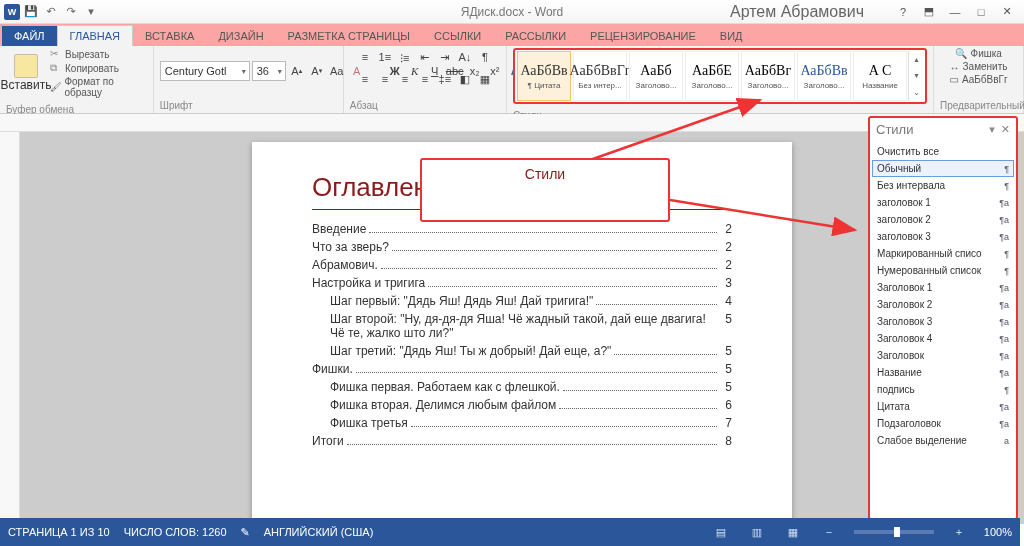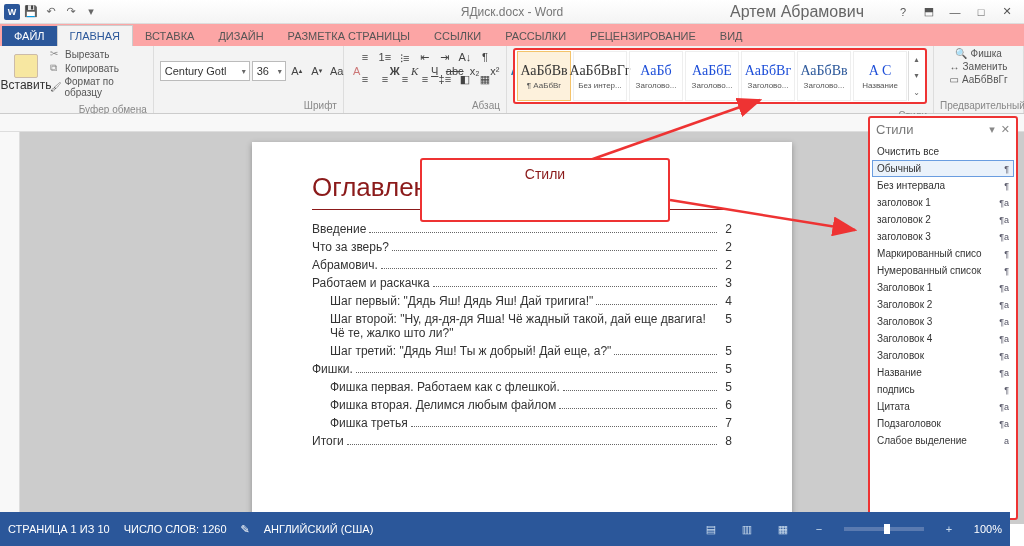--- a/index.html
+++ b/index.html
@@ -18,21 +18,21 @@
 
 .tabs { height:22px; background:#fca5a5; display:flex; align-items:flex-end; padding-left:2px; }
 .tab { padding:4px 12px; font-size:11px; color:#555; cursor:pointer; text-transform:uppercase; }
 .tab.file { background:#2b579a; color:#fff; }
 .tab.active { background:#f3f3f3; border:1px solid #ccc; border-bottom:none; color:#2b579a; }
 
 
 .ribbon { height:68px; background:#f3f3f3; border-bottom:1px solid #ccc; display:flex; position:relative;}
 .group { border-right:1px solid #ddd; padding:2px 6px 0; display:flex; flex-direction:column; }
 .group-body { flex:1; display:flex; align-items:center; }
-.group-label { text-align:right; font-size:10px; color:#888; padding-bottom:2px;margin-top:6px; }
+.group-label { text-align:left; font-size:10px; color:#888; padding-bottom:2px;margin-top:6px; }
 
 
 .clip-body { display:flex; gap:4px; }
 .paste-big { display:flex; flex-direction:column; align-items:center; width:40px; }
 .paste-big .icn { width:24px; height:24px; background:#f7e7a1; border:1px solid #cba; border-radius:2px; }
 .clip-col { display:flex; flex-direction:column; gap:2px; font-size:10px; color:#555; }
 .clip-col .row { display:flex; gap:3px; align-items:center; }
 .mini-icn { width:12px; height:12px; display:inline-block; }
 .mini-cut::before{content:'✂';color:#888;font-size:10px;}
 .mini-copy::before{content:'⧉';color:#888;font-size:10px;}
@@ -55,21 +55,21 @@
 .para-body{display:flex;flex-direction:column;gap:4px;}
 
 
 .styles-gallery { border:2px solid #e33; border-radius:3px; padding:1px; display:flex; background:#fff; height:56px;}
 .style-item { width:54px; border:1px solid #eee; margin:0 1px; display:flex; flex-direction:column; align-items:center; justify-content:center; font-size:8px; position:relative;}
 .style-item .sample{font-size:14px; font-family:'Cambria',serif; margin-bottom:2px;}
 .style-item.selected{border:1px solid #f4c36a; background:#fdf1dc;}
 .style-item .label{color:#555;font-size:8px;}
 .gallery-more{width:16px;display:flex;flex-direction:column;justify-content:space-around;align-items:center;border-left:1px solid #ddd;}
 .gallery-more span{font-size:8px;color:#666;}
-.style-sample-red{color:#1d4ed8;}
+.style-sample-red{color:#000000;}
 .style-sample-blue{color:#2b579a;}
 
 
 .edit-body{display:flex;flex-direction:column;gap:2px;font-size:10px;color:#555;}
 .edit-body .row{display:flex;gap:3px;align-items:center;}
 
 
 .ruler{height:18px;background:#f8f8f8;border-bottom:1px solid #ddd;position:relative;font-size:7px;color:#888;}
 .ruler-v{width:20px;position:absolute;left:0;top:132px;bottom:22px;background:#f8f8f8;border-right:1px solid #ddd;}
 
@@ -98,21 +98,21 @@
 .chk .box{width:11px;height:11px;border:1px solid #888;}
 .foot-row{display:flex;gap:4px;align-items:center;margin-top:4px;justify-content:space-between;}
 .foot-btn{width:20px;height:20px;border:1px solid #bbb;display:flex;align-items:center;justify-content:center;font-size:9px;color:#556;}
 .link{color:#2060c0;text-decoration:underline;}
 
 
 .annot-box{position:absolute; border:2px solid #e33; border-radius:3px; background:#fff; z-index:50; text-align:center; color:#8b1a1a; font-size:14px; font-family:'Cambria',serif; display:flex; flex-direction:column; justify-content:flex-start; padding-top:6px;}
 .arrow-svg{position:absolute;z-index:40;pointer-events:none;}
 
 
-.status{position:absolute;bottom:0;left:0;right:14px;height:34px;background:#2b579a;color:#fff;display:flex;align-items:center;font-size:11px;padding:0 8px;gap:14px;}
+.status{position:absolute;bottom:0;left:0;right:4px;height:28px;background:#2b579a;color:#fff;display:flex;align-items:center;font-size:11px;padding:0 8px;gap:14px;}
 .status .sp{flex:1;}
 .status .vbtn{width:22px;height:16px;display:flex;align-items:center;justify-content:center;color:#cde;}
 .zoom-slider{width:80px;height:4px;background:#5a7ab0;position:relative;}
 .zoom-slider .thumb{position:absolute;left:50%;top:-3px;width:6px;height:10px;background:#fff;}
 </style>
 </head>
 <body>
 
 <div class="title-bar">
   <div class="qa-row">
@@ -221,21 +221,21 @@
       </div>
     </div>
     <div class="group-label">Абзац</div>
   </div>
 
   <div class="group" style="flex:1;">
     <div class="group-body">
       <div class="styles-gallery" id="styles-gallery">
           <div class="style-item selected">
             <div class="sample ">АаБбВв</div>
-            <div class="label">¶ АаБбВг</div>
+            <div class="label">¶ Цитата</div>
           </div>
           <div class="style-item">
             <div class="sample ">АаБбВвГг</div>
             <div class="label">Без интер...</div>
           </div>
           <div class="style-item">
             <div class="sample style-sample-red">АаБб</div>
             <div class="label">Заголово...</div>
           </div>
           <div class="style-item">
@@ -300,21 +300,21 @@
           <span class="toc-text">Что за зверь?</span>
           <span class="toc-dots"></span>
           <span class="toc-page">2</span>
         </div>
         <div class="toc-line">
           <span class="toc-text">Абрамович.</span>
           <span class="toc-dots"></span>
           <span class="toc-page">2</span>
         </div>
         <div class="toc-line">
-          <span class="toc-text">Работаем и раскачка</span>
+          <span class="toc-text">Настройка и тригига</span>
           <span class="toc-dots"></span>
           <span class="toc-page">3</span>
         </div>
         <div class="toc-line indent">
           <span class="toc-text">Шаг первый: "Дядь Яш! Дядь Яш! Дай тригига!"</span>
           <span class="toc-dots"></span>
           <span class="toc-page">4</span>
         </div>
         <div class="toc-line indent">
           <span class="toc-text" style="white-space:normal;">Шаг второй: "Ну, дя-дя-дя Яша! Чё жадный такой, дай еще двагига! Чё те, жалко што ли?"</span>

